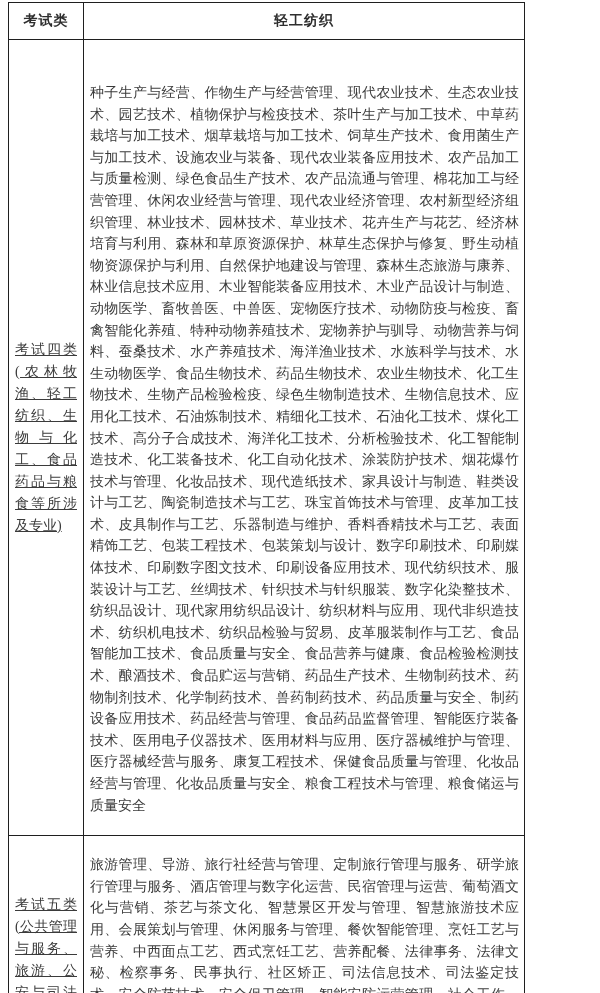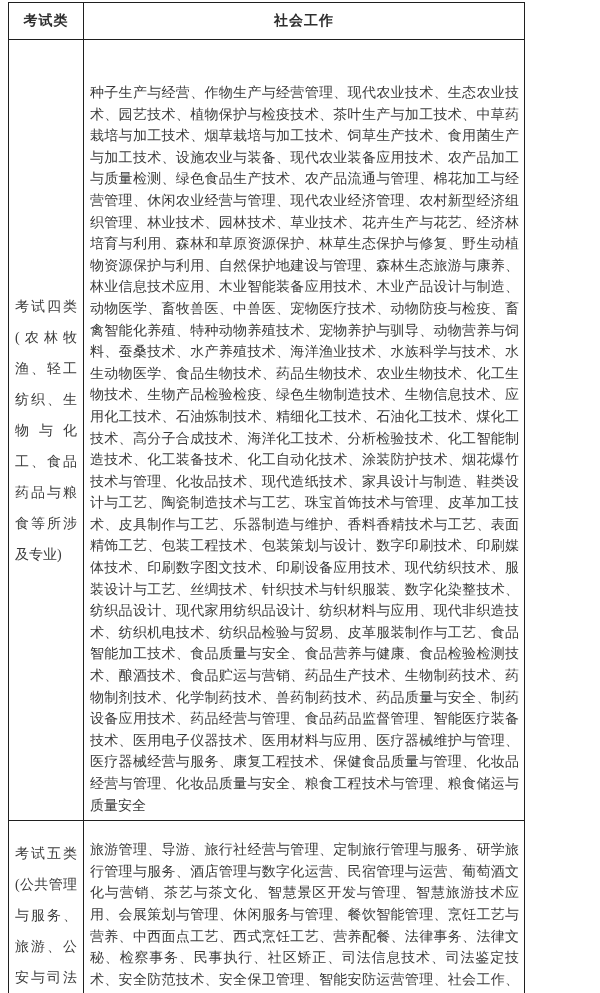--- a/index.html
+++ b/index.html
@@ -33,50 +33,51 @@
     font-size: 14.5px;
     text-align: center;
     color: #2e2e2e;
     letter-spacing: 1px;
   }
   td.category-cell {
     text-align: justify;
     text-justify: inter-character;
     word-break: break-all;
     padding: 6px 6px;
-    line-height: 31px;
+    line-height: 22px;
     color: #3b3b3b;
+    text-decoration: underline;
   }
   td.majors-cell {
     text-align: justify;
     text-justify: inter-character;
     word-break: break-all;
     line-height: 21.6px;
     color: #3b3b3b;
     vertical-align: top;
   }
   td.majors-cell.row-four {
-    padding: 42px 5px 4px 6px;
+    padding: 42px 5px 19px 6px;
   }
   td.majors-cell.row-five {
     padding: 18px 5px 14px 6px;
   }
 </style>
 </head>
 <body>
 
 <table class="spec-table">
   <colgroup>
     <col class="c1">
     <col class="c2">
   </colgroup>
   <thead>
     <tr>
       <th class="head-cell">考试类</th>
-      <th class="head-cell">社会工作</th>
+      <th class="head-cell">轻工纺织</th>
     </tr>
   </thead>
   <tbody>
     <tr>
       <td class="category-cell">考试四类(农林牧渔、轻工纺织、生物与化工、食品药品与粮食等所涉及专业)</td>
       <td class="majors-cell row-four">种子生产与经营、作物生产与经营管理、现代农业技术、生态农业技术、园艺技术、植物保护与检疫技术、茶叶生产与加工技术、中草药栽培与加工技术、烟草栽培与加工技术、饲草生产技术、食用菌生产与加工技术、设施农业与装备、现代农业装备应用技术、农产品加工与质量检测、绿色食品生产技术、农产品流通与管理、棉花加工与经营管理、休闲农业经营与管理、现代农业经济管理、农村新型经济组织管理、林业技术、园林技术、草业技术、花卉生产与花艺、经济林培育与利用、森林和草原资源保护、林草生态保护与修复、野生动植物资源保护与利用、自然保护地建设与管理、森林生态旅游与康养、林业信息技术应用、木业智能装备应用技术、木业产品设计与制造、动物医学、畜牧兽医、中兽医、宠物医疗技术、动物防疫与检疫、畜禽智能化养殖、特种动物养殖技术、宠物养护与驯导、动物营养与饲料、蚕桑技术、水产养殖技术、海洋渔业技术、水族科学与技术、水生动物医学、食品生物技术、药品生物技术、农业生物技术、化工生物技术、生物产品检验检疫、绿色生物制造技术、生物信息技术、应用化工技术、石油炼制技术、精细化工技术、石油化工技术、煤化工技术、高分子合成技术、海洋化工技术、分析检验技术、化工智能制造技术、化工装备技术、化工自动化技术、涂装防护技术、烟花爆竹技术与管理、化妆品技术、现代造纸技术、家具设计与制造、鞋类设计与工艺、陶瓷制造技术与工艺、珠宝首饰技术与管理、皮革加工技术、皮具制作与工艺、乐器制造与维护、香料香精技术与工艺、表面精饰工艺、包装工程技术、包装策划与设计、数字印刷技术、印刷媒体技术、印刷数字图文技术、印刷设备应用技术、现代纺织技术、服装设计与工艺、丝绸技术、针织技术与针织服装、数字化染整技术、纺织品设计、现代家用纺织品设计、纺织材料与应用、现代非织造技术、纺织机电技术、纺织品检验与贸易、皮革服装制作与工艺、食品智能加工技术、食品质量与安全、食品营养与健康、食品检验检测技术、酿酒技术、食品贮运与营销、药品生产技术、生物制药技术、药物制剂技术、化学制药技术、兽药制药技术、药品质量与安全、制药设备应用技术、药品经营与管理、食品药品监督管理、智能医疗装备技术、医用电子仪器技术、医用材料与应用、医疗器械维护与管理、医疗器械经营与服务、康复工程技术、保健食品质量与管理、化妆品经营与管理、化妆品质量与安全、粮食工程技术与管理、粮食储运与质量安全</td>
     </tr>
     <tr>
       <td class="category-cell">考试五类(公共管理与服务、旅游、公安与司法(公安专业除外)种子生产与经营)</td>
       <td class="majors-cell row-five">旅游管理、导游、旅行社经营与管理、定制旅行管理与服务、研学旅行管理与服务、酒店管理与数字化运营、民宿管理与运营、葡萄酒文化与营销、茶艺与茶文化、智慧景区开发与管理、智慧旅游技术应用、会展策划与管理、休闲服务与管理、餐饮智能管理、烹饪工艺与营养、中西面点工艺、西式烹饪工艺、营养配餐、法律事务、法律文秘、检察事务、民事执行、社区矫正、司法信息技术、司法鉴定技术、安全防范技术、安全保卫管理、智能安防运营管理、社会工作、党务工作、青少年工作与管理、社区管理与服务、公共关系、公益慈善事业管理、民政服务与管理、人力资源管理、劳动与社会保障、网络舆情监测、公共事务管理、行政管理、质量管理与认证、知识产权管理、职业指导与服务、标准化技术、现代家政服务与管理、智慧健康养老服务与管理、社区康复、婚庆服务与管理、现代殡葬技术与管理、殡葬设备维护技术、陵园服务与管理、现代文秘</td>

